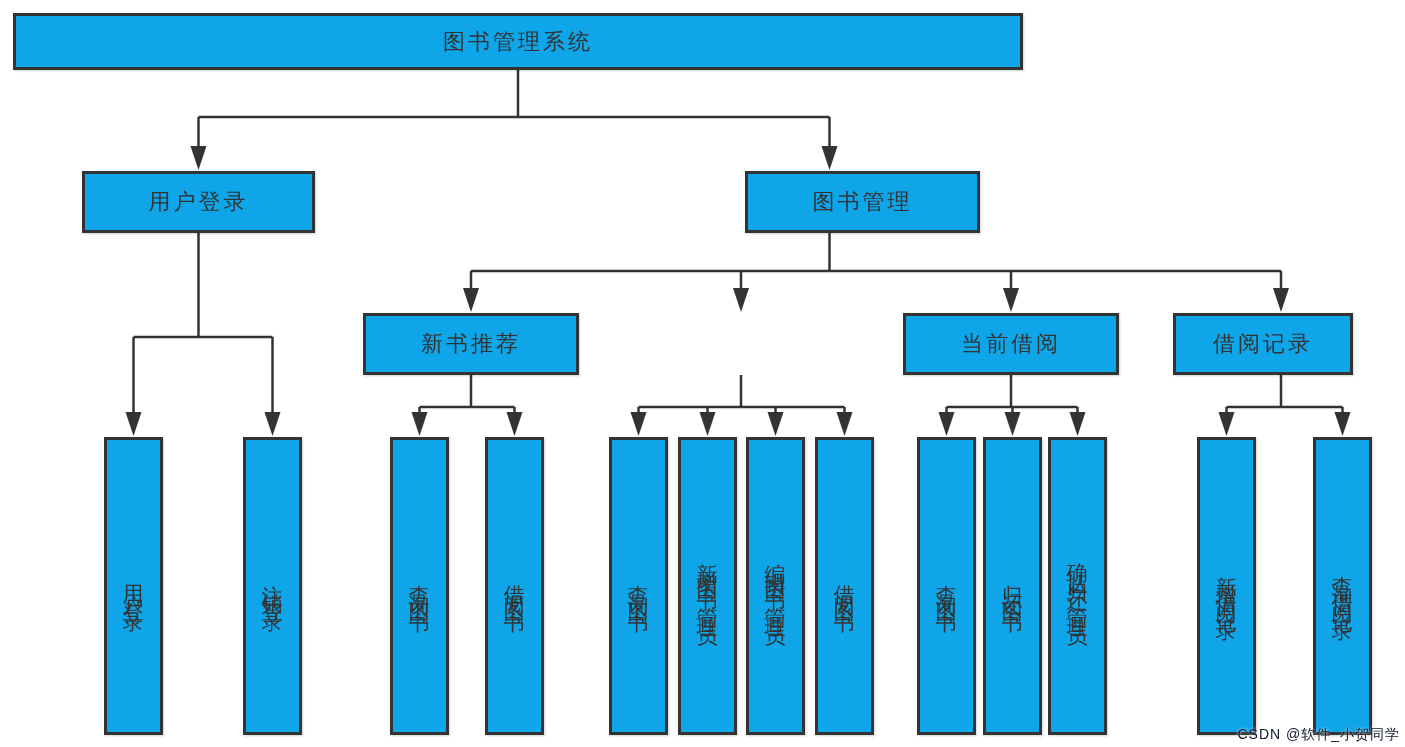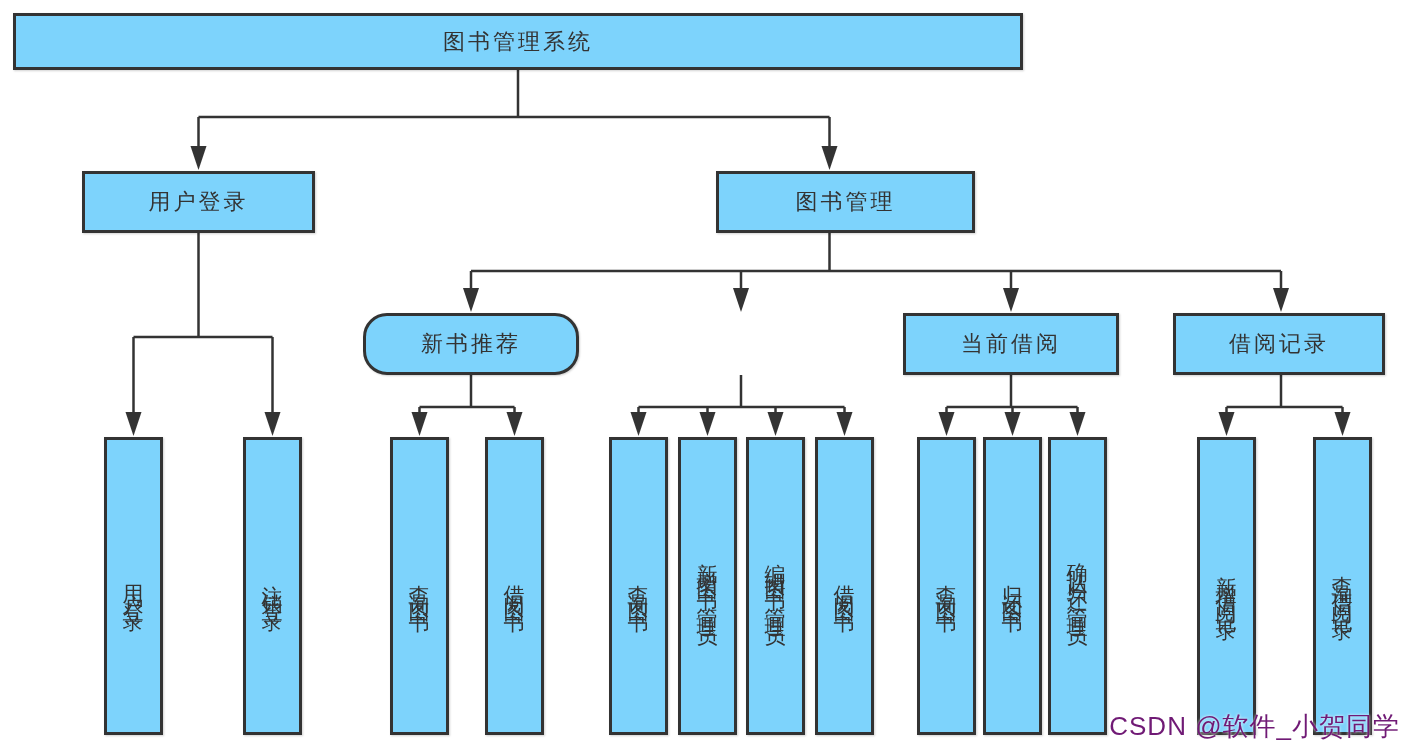--- a/index.html
+++ b/index.html
@@ -8,21 +8,21 @@
     width:1405px;height:747px;
     background:#ffffff;
     font-family:"Liberation Sans", sans-serif;
     color:#333333;
     overflow:hidden;
   }
   #wires{position:absolute;left:0;top:0;z-index:0;}
   .node{
     position:absolute;
     box-sizing:border-box;
-    background:#7dd3fc;
+    background:#0ea5e9;
     border:3px solid #333333;
     display:flex;align-items:center;justify-content:center;
     z-index:1;
     box-shadow:1px 1px 2px rgba(0,0,0,0.18);
   }
   .hlabel{
     font-size:22px;
     letter-spacing:3px;
     color:#333333;
     white-space:nowrap;
@@ -32,22 +32,22 @@
     writing-mode:vertical-rl;
     font-size:21px;
     letter-spacing:9px;
     color:#333333;
     line-height:1;
   }
   .lvl{height:62px;}
   #watermark{
     position:absolute;
     right:5px;bottom:3px;
-    font-size:26px;
-    color:#701a75;
+    font-size:14px;
+    color:#0f172a;
     letter-spacing:1px;
     z-index:2;
     text-shadow:0 0 3px #ffffff;
     white-space:nowrap;
   }
 </style>
 </head>
 <body>
 
 <div id="canvas">
@@ -118,31 +118,31 @@
     </g>
   </svg>
 
   <div class="node" style="left:13px;top:13px;width:1010px;height:57px;">
     <span class="hlabel">图书管理系统</span>
   </div>
 
   <div class="node lvl" style="left:82px;top:171px;width:233px;">
     <span class="hlabel">用户登录</span>
   </div>
-  <div class="node lvl" style="left:716px;top:171px;width:259px;">
+  <div class="node lvl" style="left:745px;top:171px;width:235px;">
     <span class="hlabel">图书管理</span>
   </div>
 
-  <div class="node lvl" style="left:363px;top:313px;width:216px;border-radius:24px;">
+  <div class="node lvl" style="left:363px;top:313px;width:216px;">
     <span class="hlabel">新书推荐</span>
   </div>
   <div class="node lvl" style="left:903px;top:313px;width:216px;justify-content:center;">
     <span class="hlabel">当前借阅</span>
   </div>
-  <div class="node lvl" style="left:1173px;top:313px;width:212px;">
+  <div class="node lvl" style="left:1173px;top:313px;width:180px;">
     <span class="hlabel">借阅记录</span>
   </div>
 
   <div class="node leaf" style="left:104px;">
     <span class="vlabel">用户登录</span>
   </div>
   <div class="node leaf" style="left:243px;">
     <span class="vlabel">注销登录</span>
   </div>
 

